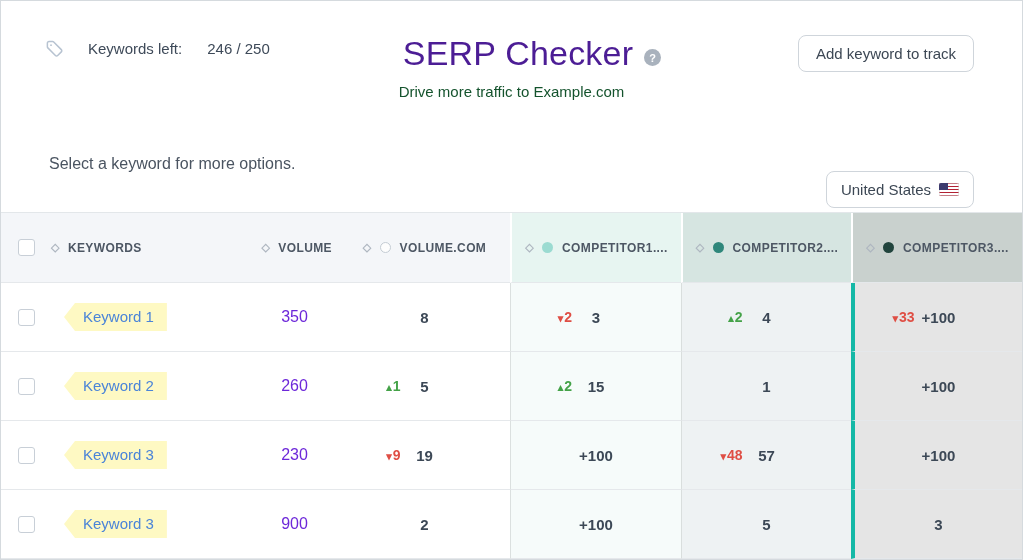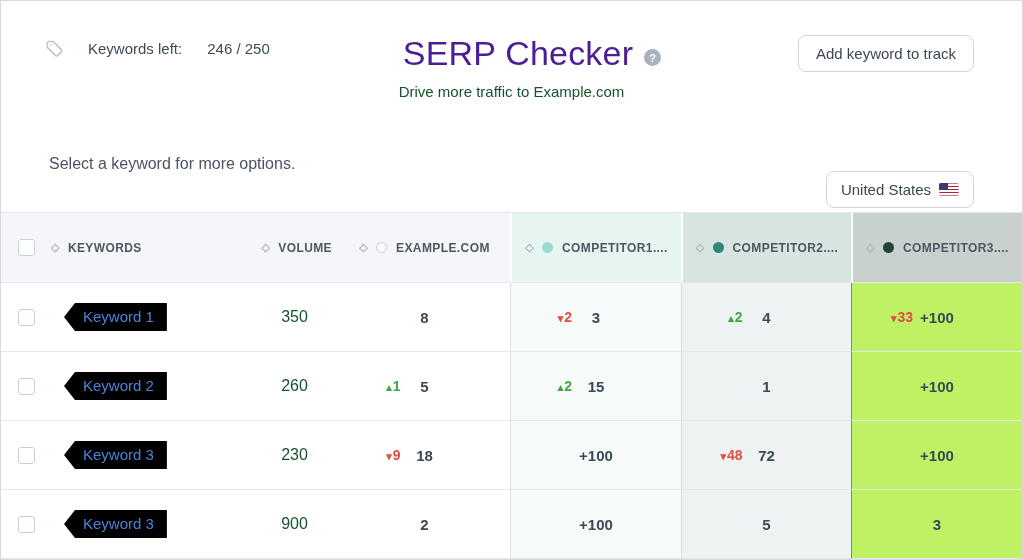--- a/index.html
+++ b/index.html
@@ -27,31 +27,31 @@
                 grid-template-columns: 50px 199px 89px 171px 171px 170px 171px; border-top: 1px solid #e3e7ea; }
   .cell { display: flex; align-items: center; border-bottom: 1px solid #e5e8eb; }
   .hc { height: 70px; font-size: 12px; font-weight: bold; color: #4d5764; letter-spacing: 0.4px; }
   .bc { height: 69px; font-size: 15px; color: #3e4a59; }
   .hl { background: #f4f6f9; }
   .h-c1 { background: #e7f5f1; border-left: 2px solid #fff; }
   .h-c2 { background: #d6e5e1; border-left: 2px solid #fff; }
   .h-c3 { background: #c9d1ce; border-left: 2px solid #fff; }
   .b-c1 { background: #f6fbfa; border-left: 1px solid #dbe0df; }
   .b-c2 { background: #eef2f3; border-left: 1px solid #d9dedd; }
-  .b-c3 { background: #bef264; border-left: 1px solid #14b8a6; }
+  .b-c3 { background: #e5e5e5; border-left: 4px solid #14b8a6; }
   .center { justify-content: center; }
   .rightpad { justify-content: flex-end; padding-right: 7px; }
   .sort { font-size: 11px; color: #aeb6c0; margin-right: 8px; cursor: pointer; }
   .dot { width: 11px; height: 11px; border-radius: 50%; margin-right: 9px; flex: 0 0 auto; }
   .dot.open { background: #fdfdfd; border: 1.5px solid #c4ccd4; }
   .cbx { width: 17px; height: 17px; appearance: none; -webkit-appearance: none; background: #fff; border: 1px solid #c8cfd7; border-radius: 3px; cursor: pointer; }
   .kw-cell { padding-left: 13px; }
-  .kw-tag { display: inline-block; background: #000000; color: #4a84d8; font-size: 15px; padding: 5px 13px 6px 19px; cursor: pointer;
+  .kw-tag { display: inline-block; background: #fef9c3; color: #4a84d8; font-size: 15px; padding: 5px 13px 6px 19px; cursor: pointer;
             clip-path: polygon(11px 0, 100% 0, 100% 100%, 11px 100%, 0 50%); }
-  .vol { font-size: 16px; color: #14532d; }
+  .vol { font-size: 16px; color: #6d28d9; }
   .rank-cell { position: relative; justify-content: center; }
   .rankval { font-size: 15px; font-weight: bold; color: #3c4856; }
   .delta { position: absolute; right: calc(50% + 24px); font-size: 14px; font-weight: bold; white-space: nowrap; }
   .delta .arr { font-size: 11px; margin-right: 1px; }
   .delta.up { color: #44a248; }
   .delta.down { color: #df4e44; }
   .tag-icon-svg { flex: 0 0 auto; }
 </style>
 </head>
 <body>
@@ -92,21 +92,21 @@
         <span class="sort">◇</span>
         <span class="">KEYWORDS</span>
       </div>
       <div class="cell hc hl rightpad">
         <span class="sort">◇</span>
         <span class="">VOLUME</span>
       </div>
       <div class="cell hc hl center">
         <span class="sort">◇</span>
         <span class="dot open"></span>
-        <span class="">EXAMPLE.COM</span>
+        <span class="">VOLUME.COM</span>
       </div>
       <div class="cell hc h-c1 center">
         <span class="sort">◇</span>
         <span class="dot" style="background: rgb(155, 219, 209);"></span>
         <span class="">COMPETITOR1....</span>
       </div>
       <div class="cell hc h-c2 center">
         <span class="sort">◇</span>
         <span class="dot" style="background: rgb(47, 135, 123);"></span>
         <span class="">COMPETITOR2....</span>
@@ -167,28 +167,28 @@
         <input class="cbx" type="checkbox" style="">
       </div>
       <div class="cell bc kw-cell">
         <span class="kw-tag">Keyword 3</span>
       </div>
       <div class="cell bc center">
         <span class="vol">230</span>
       </div>
       <div class="cell bc rank-cell">
         <span class="delta down"><span class="arr">▾</span>9</span>
-        <span class="rankval">18</span>
+        <span class="rankval">19</span>
       </div>
       <div class="cell bc rank-cell b-c1">
         <span class="rankval">+100</span>
       </div>
       <div class="cell bc rank-cell b-c2">
         <span class="delta down"><span class="arr">▾</span>48</span>
-        <span class="rankval">72</span>
+        <span class="rankval">57</span>
       </div>
       <div class="cell bc rank-cell b-c3">
         <span class="rankval">+100</span>
       </div>
       <div class="cell bc center">
         <input class="cbx" type="checkbox" style="">
       </div>
       <div class="cell bc kw-cell">
         <span class="kw-tag">Keyword 3</span>
       </div>

